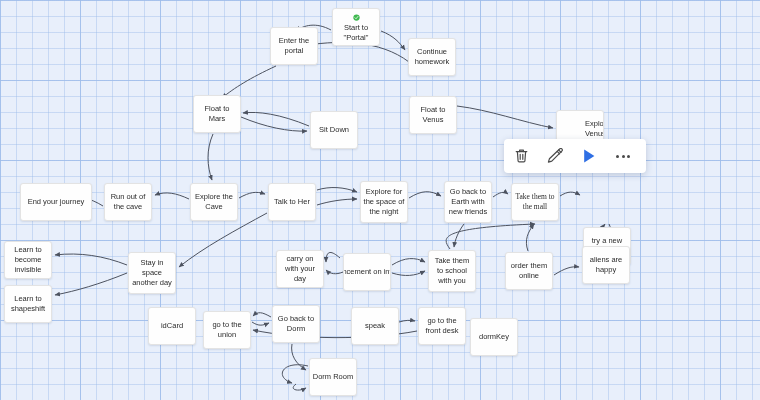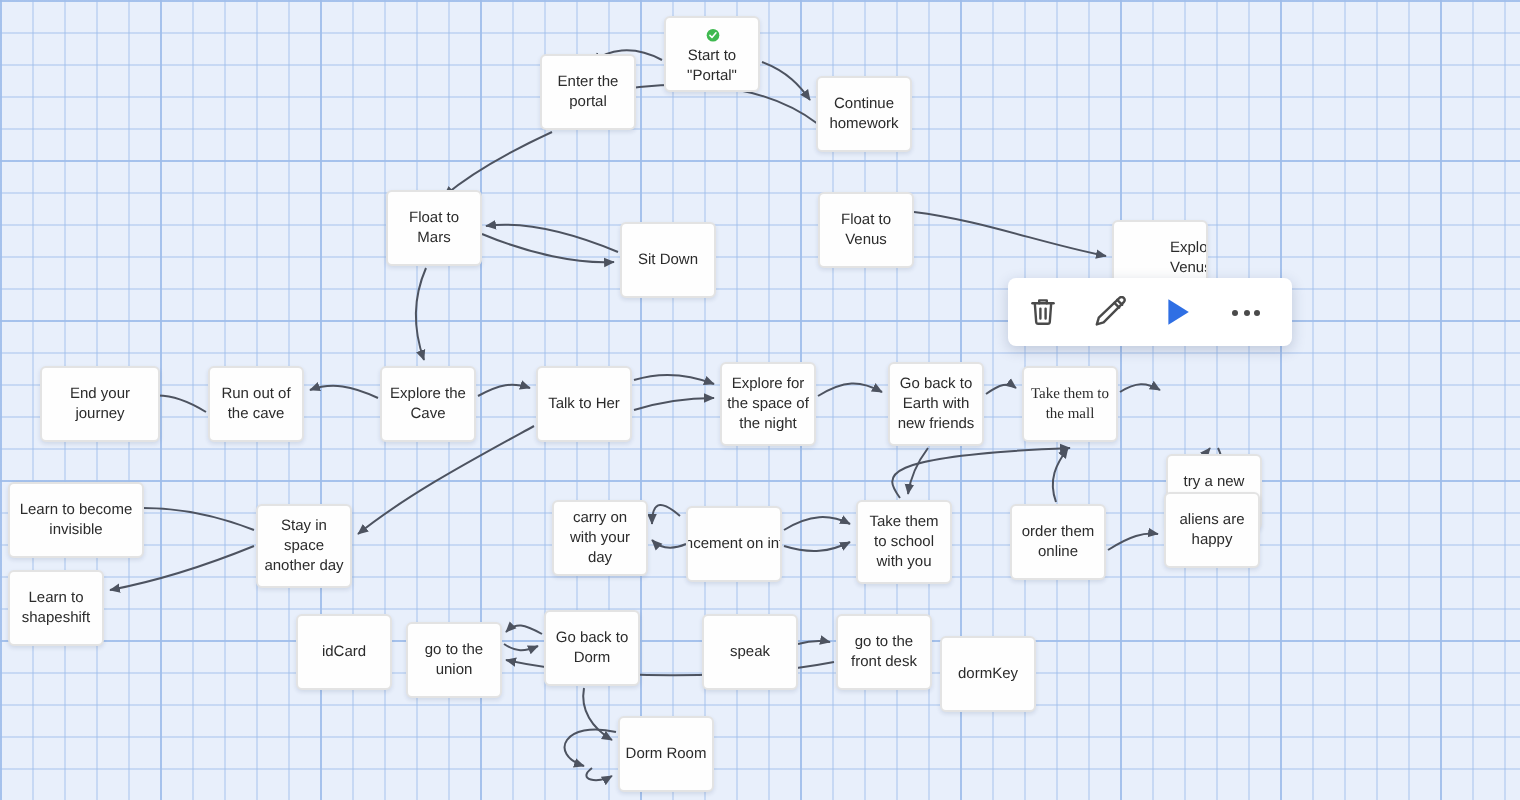--- a/index.html
+++ b/index.html
@@ -165,21 +165,21 @@
         <span class="lbl">Sit Down</span>
       </div>
       <div class="node" style="left: 409px; top: 96px; width: 48px; height: 38px;">
         <span class="lbl">Float to
 Venus</span>
       </div>
       <div class="node" style="left: 556px; top: 110px; width: 48px; height: 38px; padding-left: 28px;">
         <span class="lbl">Explore
 Venus</span>
       </div>
-      <div class="node" style="left: 20px; top: 183px; width: 60px; height: 38px;">
+      <div class="node" style="left: 20px; top: 183px; width: 72px; height: 38px;">
         <span class="lbl">End your
 journey</span>
       </div>
       <div class="node" style="left: 104px; top: 183px; width: 48px; height: 38px;">
         <span class="lbl">Run out
 of the
 cave</span>
       </div>
       <div class="node" style="left: 190px; top: 183px; width: 48px; height: 38px;">
         <span class="lbl">Explore
@@ -203,21 +203,21 @@
       </div>
       <div class="node" style="left: 511px; top: 183px; width: 48px; height: 38px; font-family: Liberation Serif, serif;">
         <span class="lbl">Take
 them to
 the mall</span>
       </div>
       <div class="node" style="left: 583px; top: 183px; width: 48px; height: 38px; margin-top: 44px;">
         <span class="lbl">try a new
 store</span>
       </div>
-      <div class="node" style="left: 4px; top: 241px; width: 68px; height: 38px;">
+      <div class="node" style="left: 4px; top: 241px; width: 48px; height: 38px;">
         <span class="lbl">Learn to
 become
 invisible</span>
       </div>
       <div class="node" style="left: 4px; top: 285px; width: 48px; height: 38px;">
         <span class="lbl">Learn to
 shapeshift</span>
       </div>
       <div class="node" style="left: 128px; top: 252px; width: 48px; height: 42px;">
         <span class="lbl">Stay in

